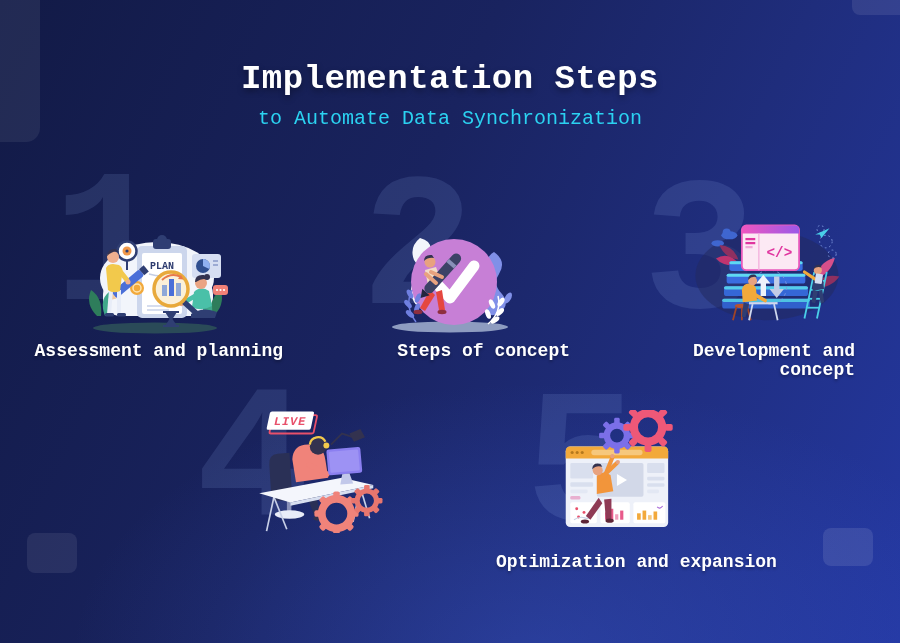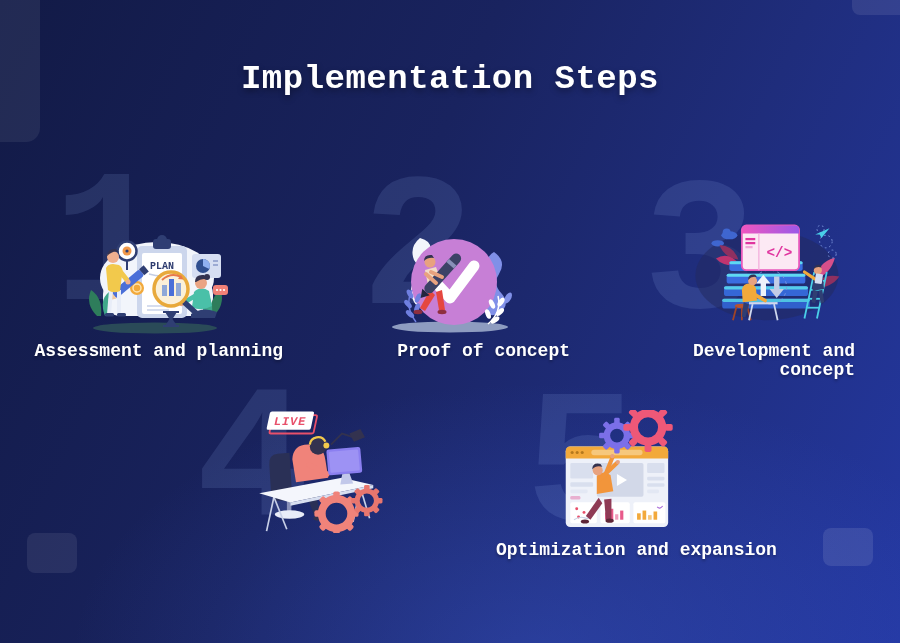--- a/index.html
+++ b/index.html
@@ -56,33 +56,34 @@
   .s3 .step-label { top:174px; white-space:normal; left:30px; width:180px; }
 
   .s4 { left:195px; top:390px; width:245px; height:200px; }
   .s4 .ghost { left:0px; width:115px; top:2px; }
   .s4 .illus { left:55px; top:14px; }
   .s4 .step-label { top:163px; }
 
   .s5 { left:496px; top:390px; width:260px; height:200px; }
   .s5 .ghost { left:20px; width:132px; top:6px; }
   .s5 .illus { left:44px; top:20px; }
-  .s5 .step-label { top:151px; }
+  .s5 .step-label { top:163px; }
 </style>
 </head>
 <body>
 
 <div class="canvas">
 
   <div class="deco deco-tl"></div>
   <div class="deco deco-tr"></div>
   <div class="deco deco-bl"></div>
   <div class="deco deco-br"></div>
 
   <div class="title">Implementation Steps</div>
+  <div class="subtitle">to Automate Data Synchronization</div>
 
   <div class="step s1">
     <div class="ghost">1</div>
     <svg class="illus" viewBox="0 0 160 108" width="160" height="108">
       <ellipse cx="80" cy="100" rx="62" ry="5.5" fill="#2a4a58"></ellipse>
       <g>
         <ellipse cx="82" cy="50" rx="57" ry="36" fill="#f2f5fb"></ellipse>
         <rect x="28" y="48" width="110" height="40" rx="18" fill="#f2f5fb"></rect>
       </g>
       <g>
@@ -206,21 +207,21 @@
         <path d="M54,35 q0,-7 8,-6 l2,3 q-6,-1 -10,3 z" fill="#33324f"></path>
         <g transform="translate(56,66) rotate(-48)">
           <rect x="0" y="-5" width="50" height="10" rx="5" fill="#3c4266"></rect>
           <polygon points="0,-5 0,5 -8,0" fill="#23263f"></polygon>
           <rect x="36" y="-5" width="4" height="10" fill="#8890b8"></rect>
         </g>
         <path d="M56,48 L66,57" stroke="#e8a27f" stroke-width="4" stroke-linecap="round"></path>
         <path d="M61,46 L72,51" stroke="#e8a27f" stroke-width="4" stroke-linecap="round"></path>
       </g>
     </svg>
-    <div class="step-label">Proof of concept</div>
+    <div class="step-label">Steps of concept</div>
   </div>
 
   <div class="step s3">
     <div class="ghost">3</div>
     <svg class="illus" viewBox="0 0 170 115" width="152" height="103">
       <defs>
         <linearGradient id="g3hdr" x1="0" y1="0" x2="1" y2="0">
           <stop offset="0" stop-color="#ef56c0"></stop>
             <stop offset="1" stop-color="#9b59e8"></stop>
         </linearGradient>

